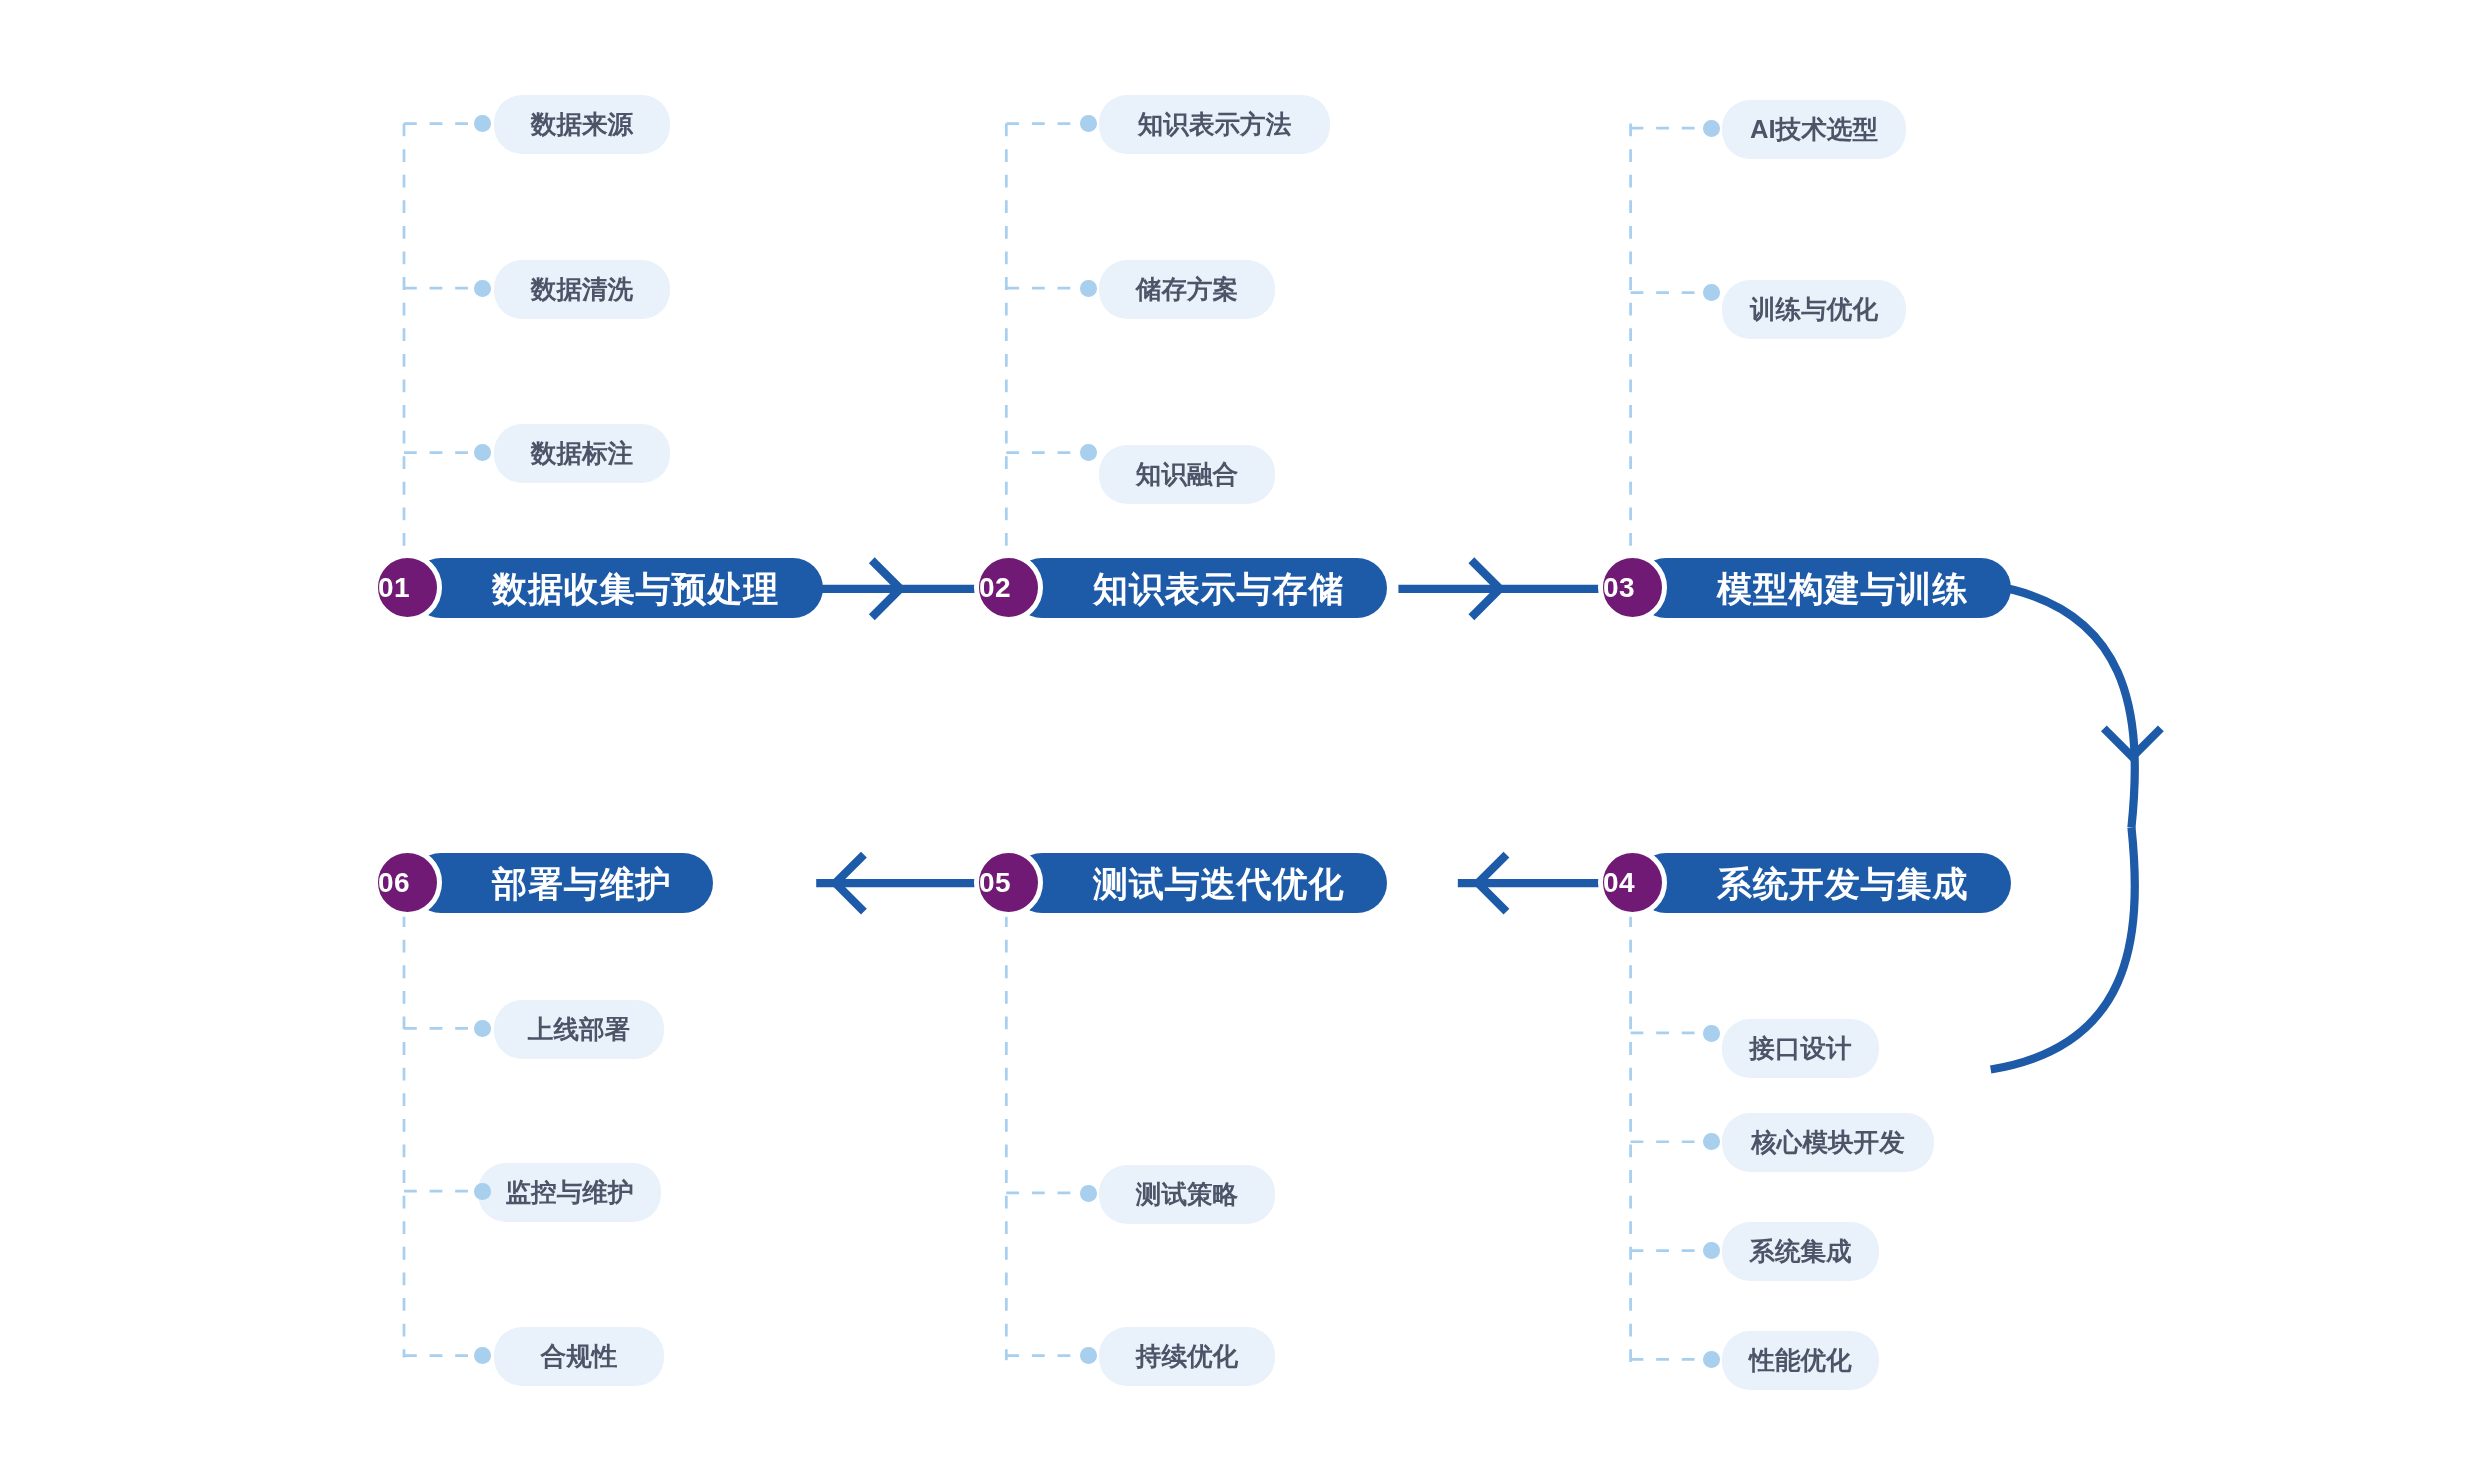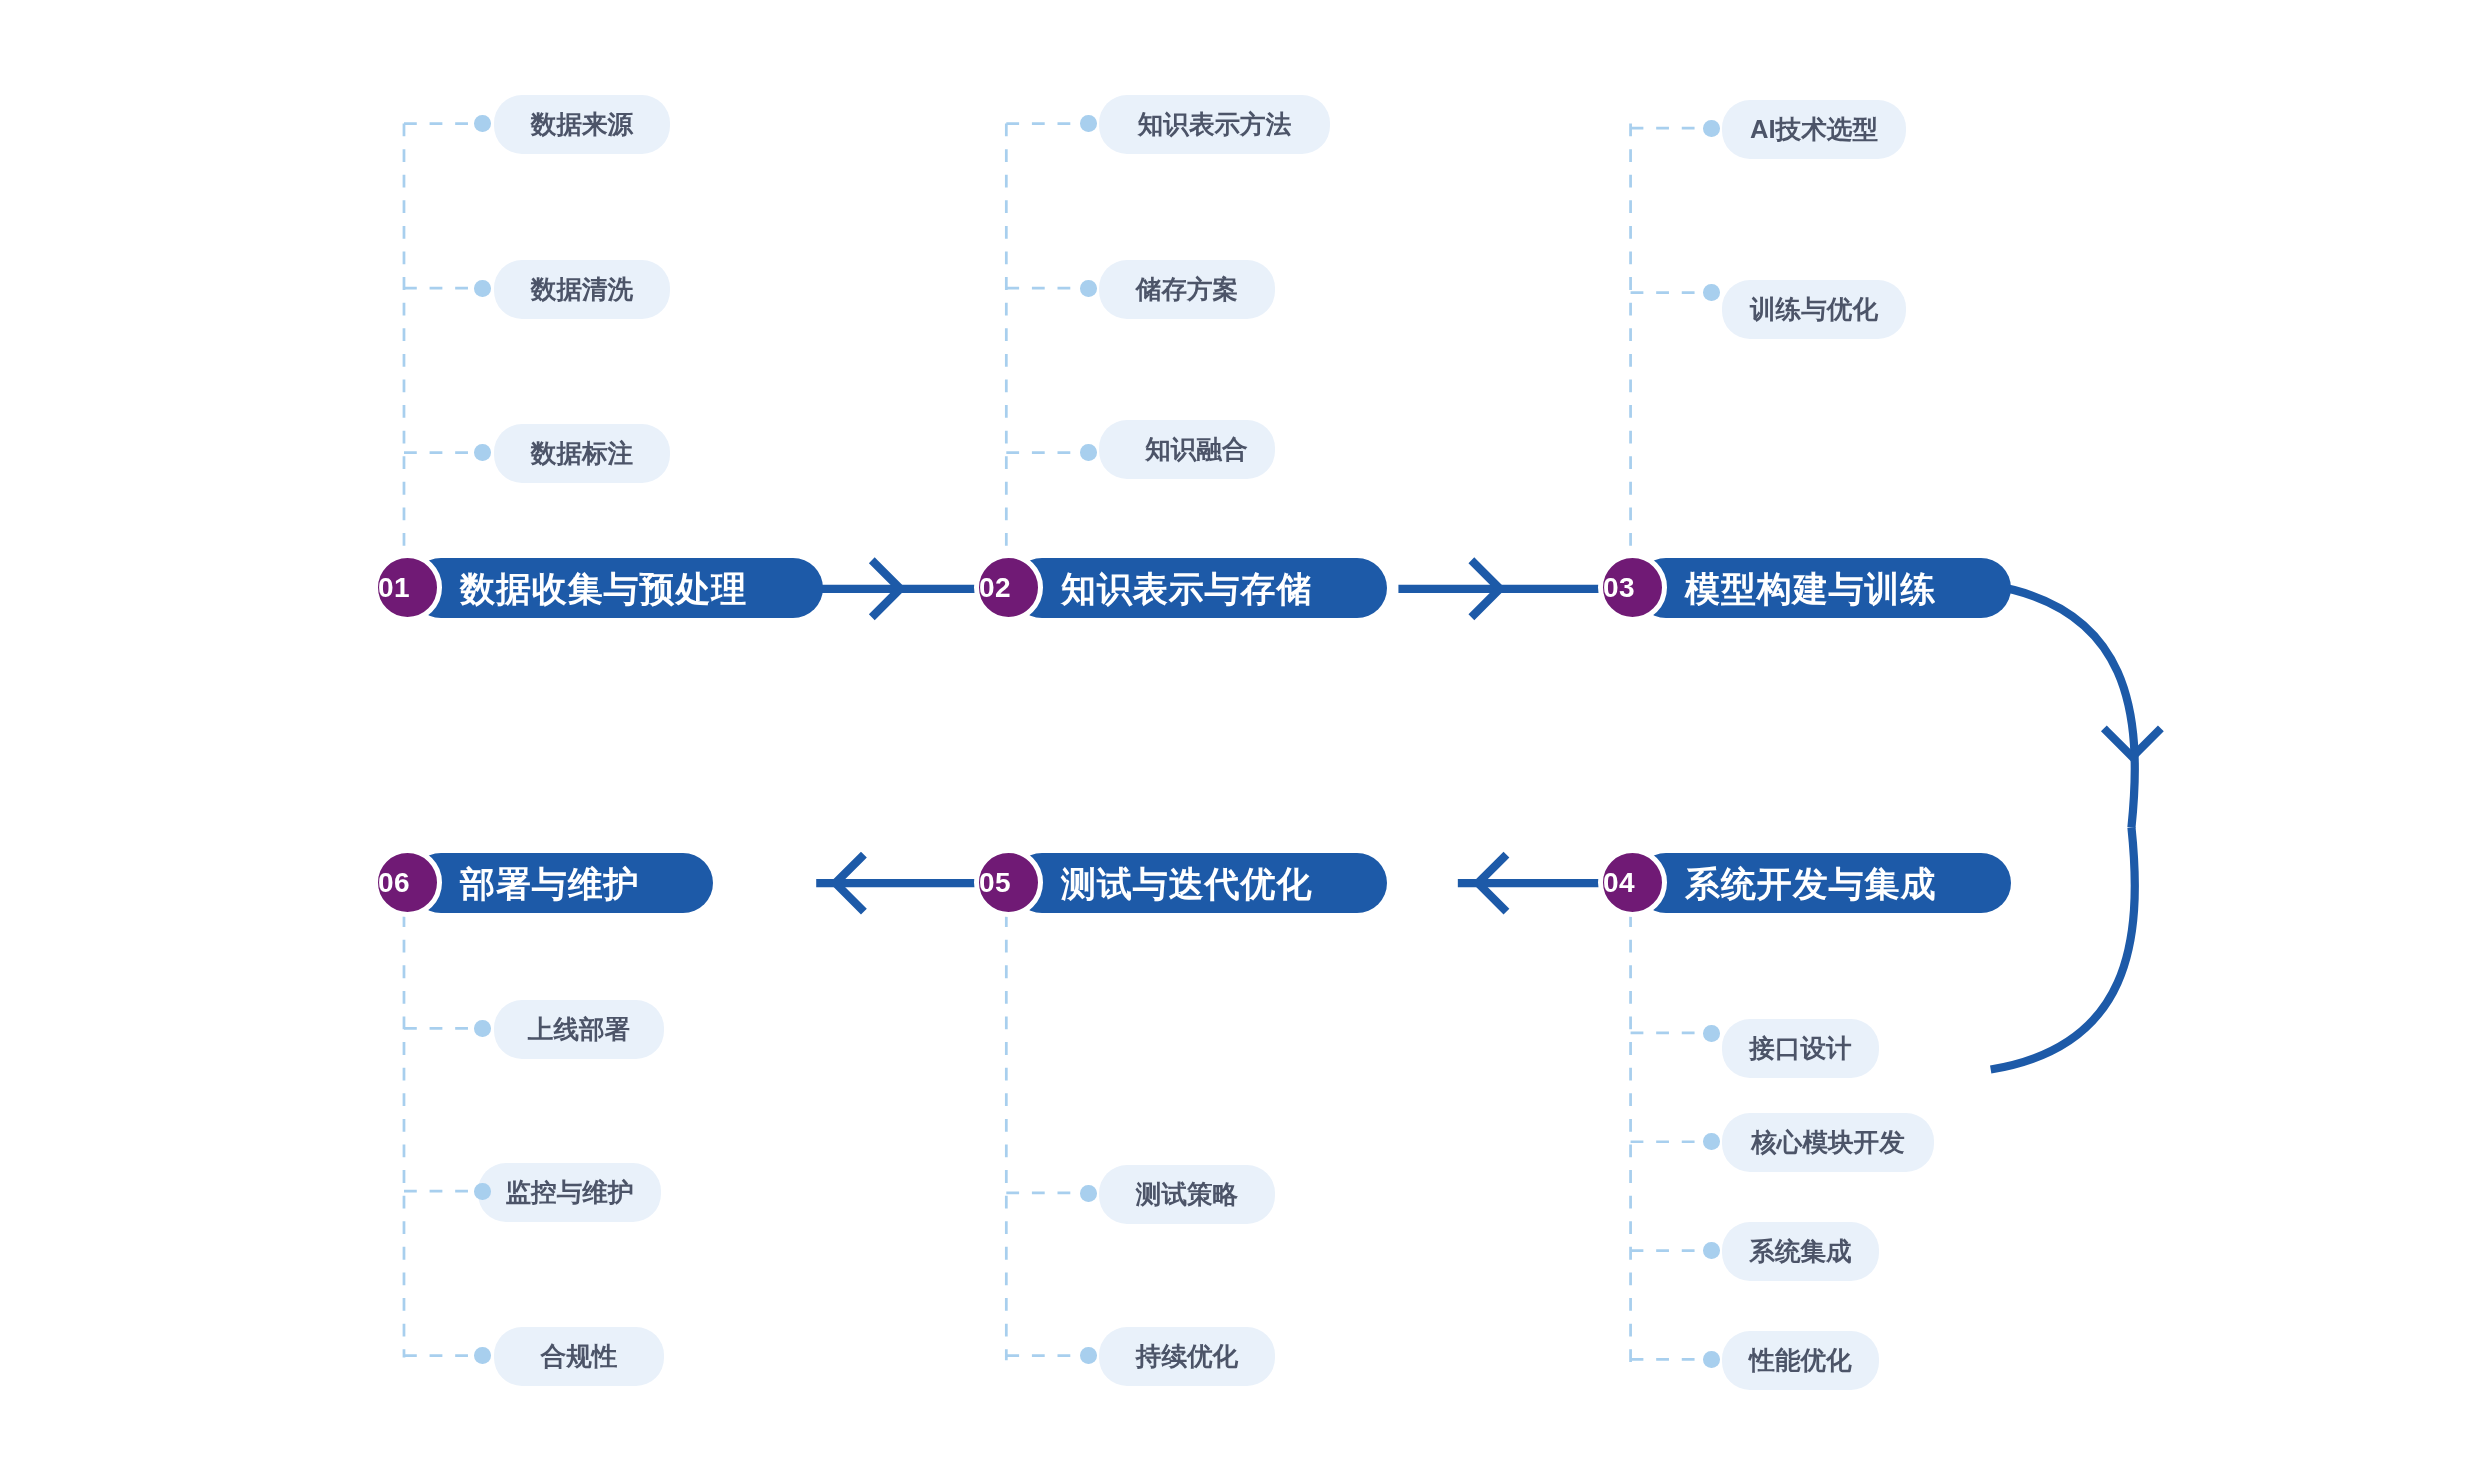--- a/index.html
+++ b/index.html
@@ -45,20 +45,21 @@
     padding-left: 49px;
     padding-right: 24px;
   }
   .stage-label {
     color: #ffffff;
     font-size: 35px;
     font-weight: bold;
     letter-spacing: 0.9px;
     white-space: nowrap;
     line-height: 1;
+    margin-left: 32px;
   }
   .stage-badge {
     position: absolute;
     left: 0;
     top: -4.6px;
     width: 69px;
     height: 69px;
     border-radius: 50%;
     background: #701a75;
     border: 5.5px solid #ffffff;
@@ -187,21 +188,21 @@
   </div>
   <div class="dot" style="left:1080px; top:115px;"></div>
   <div class="pill" style="left:1099px; top:95px; width:231px;">
     <span>知识表示方法</span>
   </div>
   <div class="dot" style="left:1080px; top:280px;"></div>
   <div class="pill" style="left:1099px; top:260px; width:176px;">
     <span>储存方案</span>
   </div>
   <div class="dot" style="left:1080px; top:444px;"></div>
-  <div class="pill" style="left:1099px; top:420px; width:176px;justify-content:flex-end;">
+  <div class="pill" style="left:1099px; top:445px; width:176px;">
     <span>知识融合</span>
   </div>
 
   <div class="stage" style="left:1598px; top:558px;">
     <div class="stage-bar" style="width:375px;">
       <span class="stage-label">模型构建与训练</span>
     </div>
     <div class="stage-badge">
       <span>03</span>
     </div>

